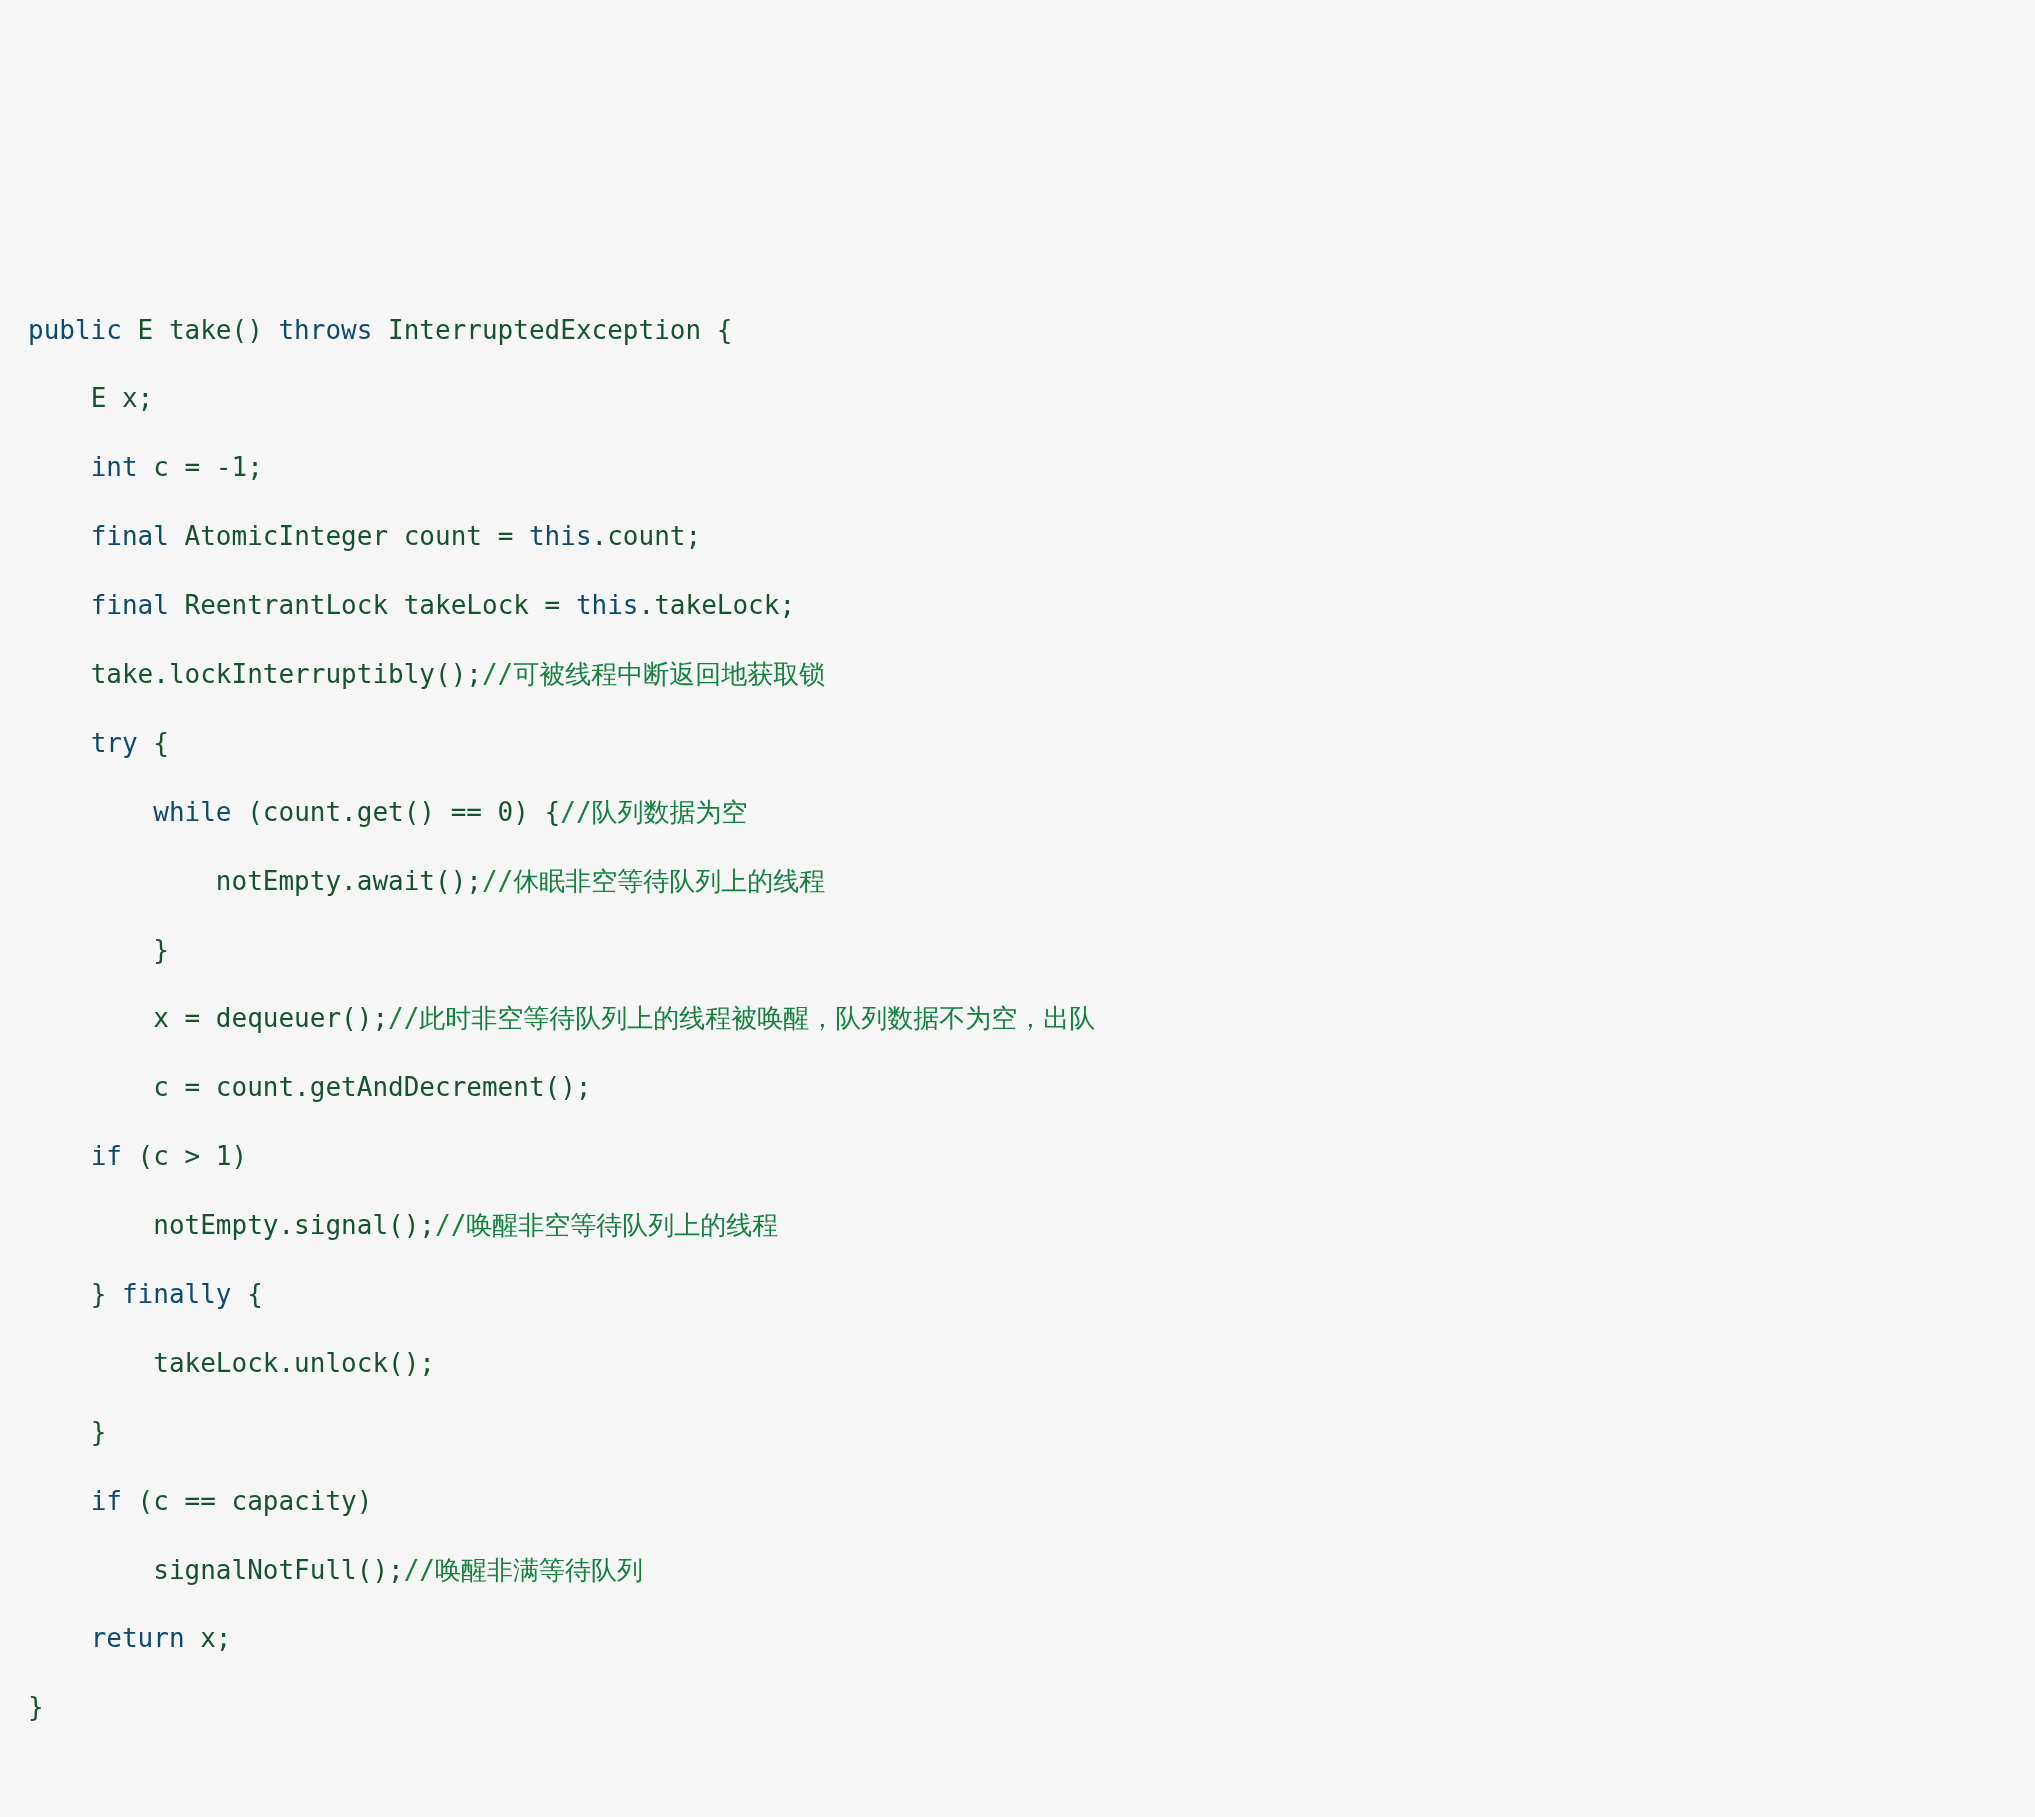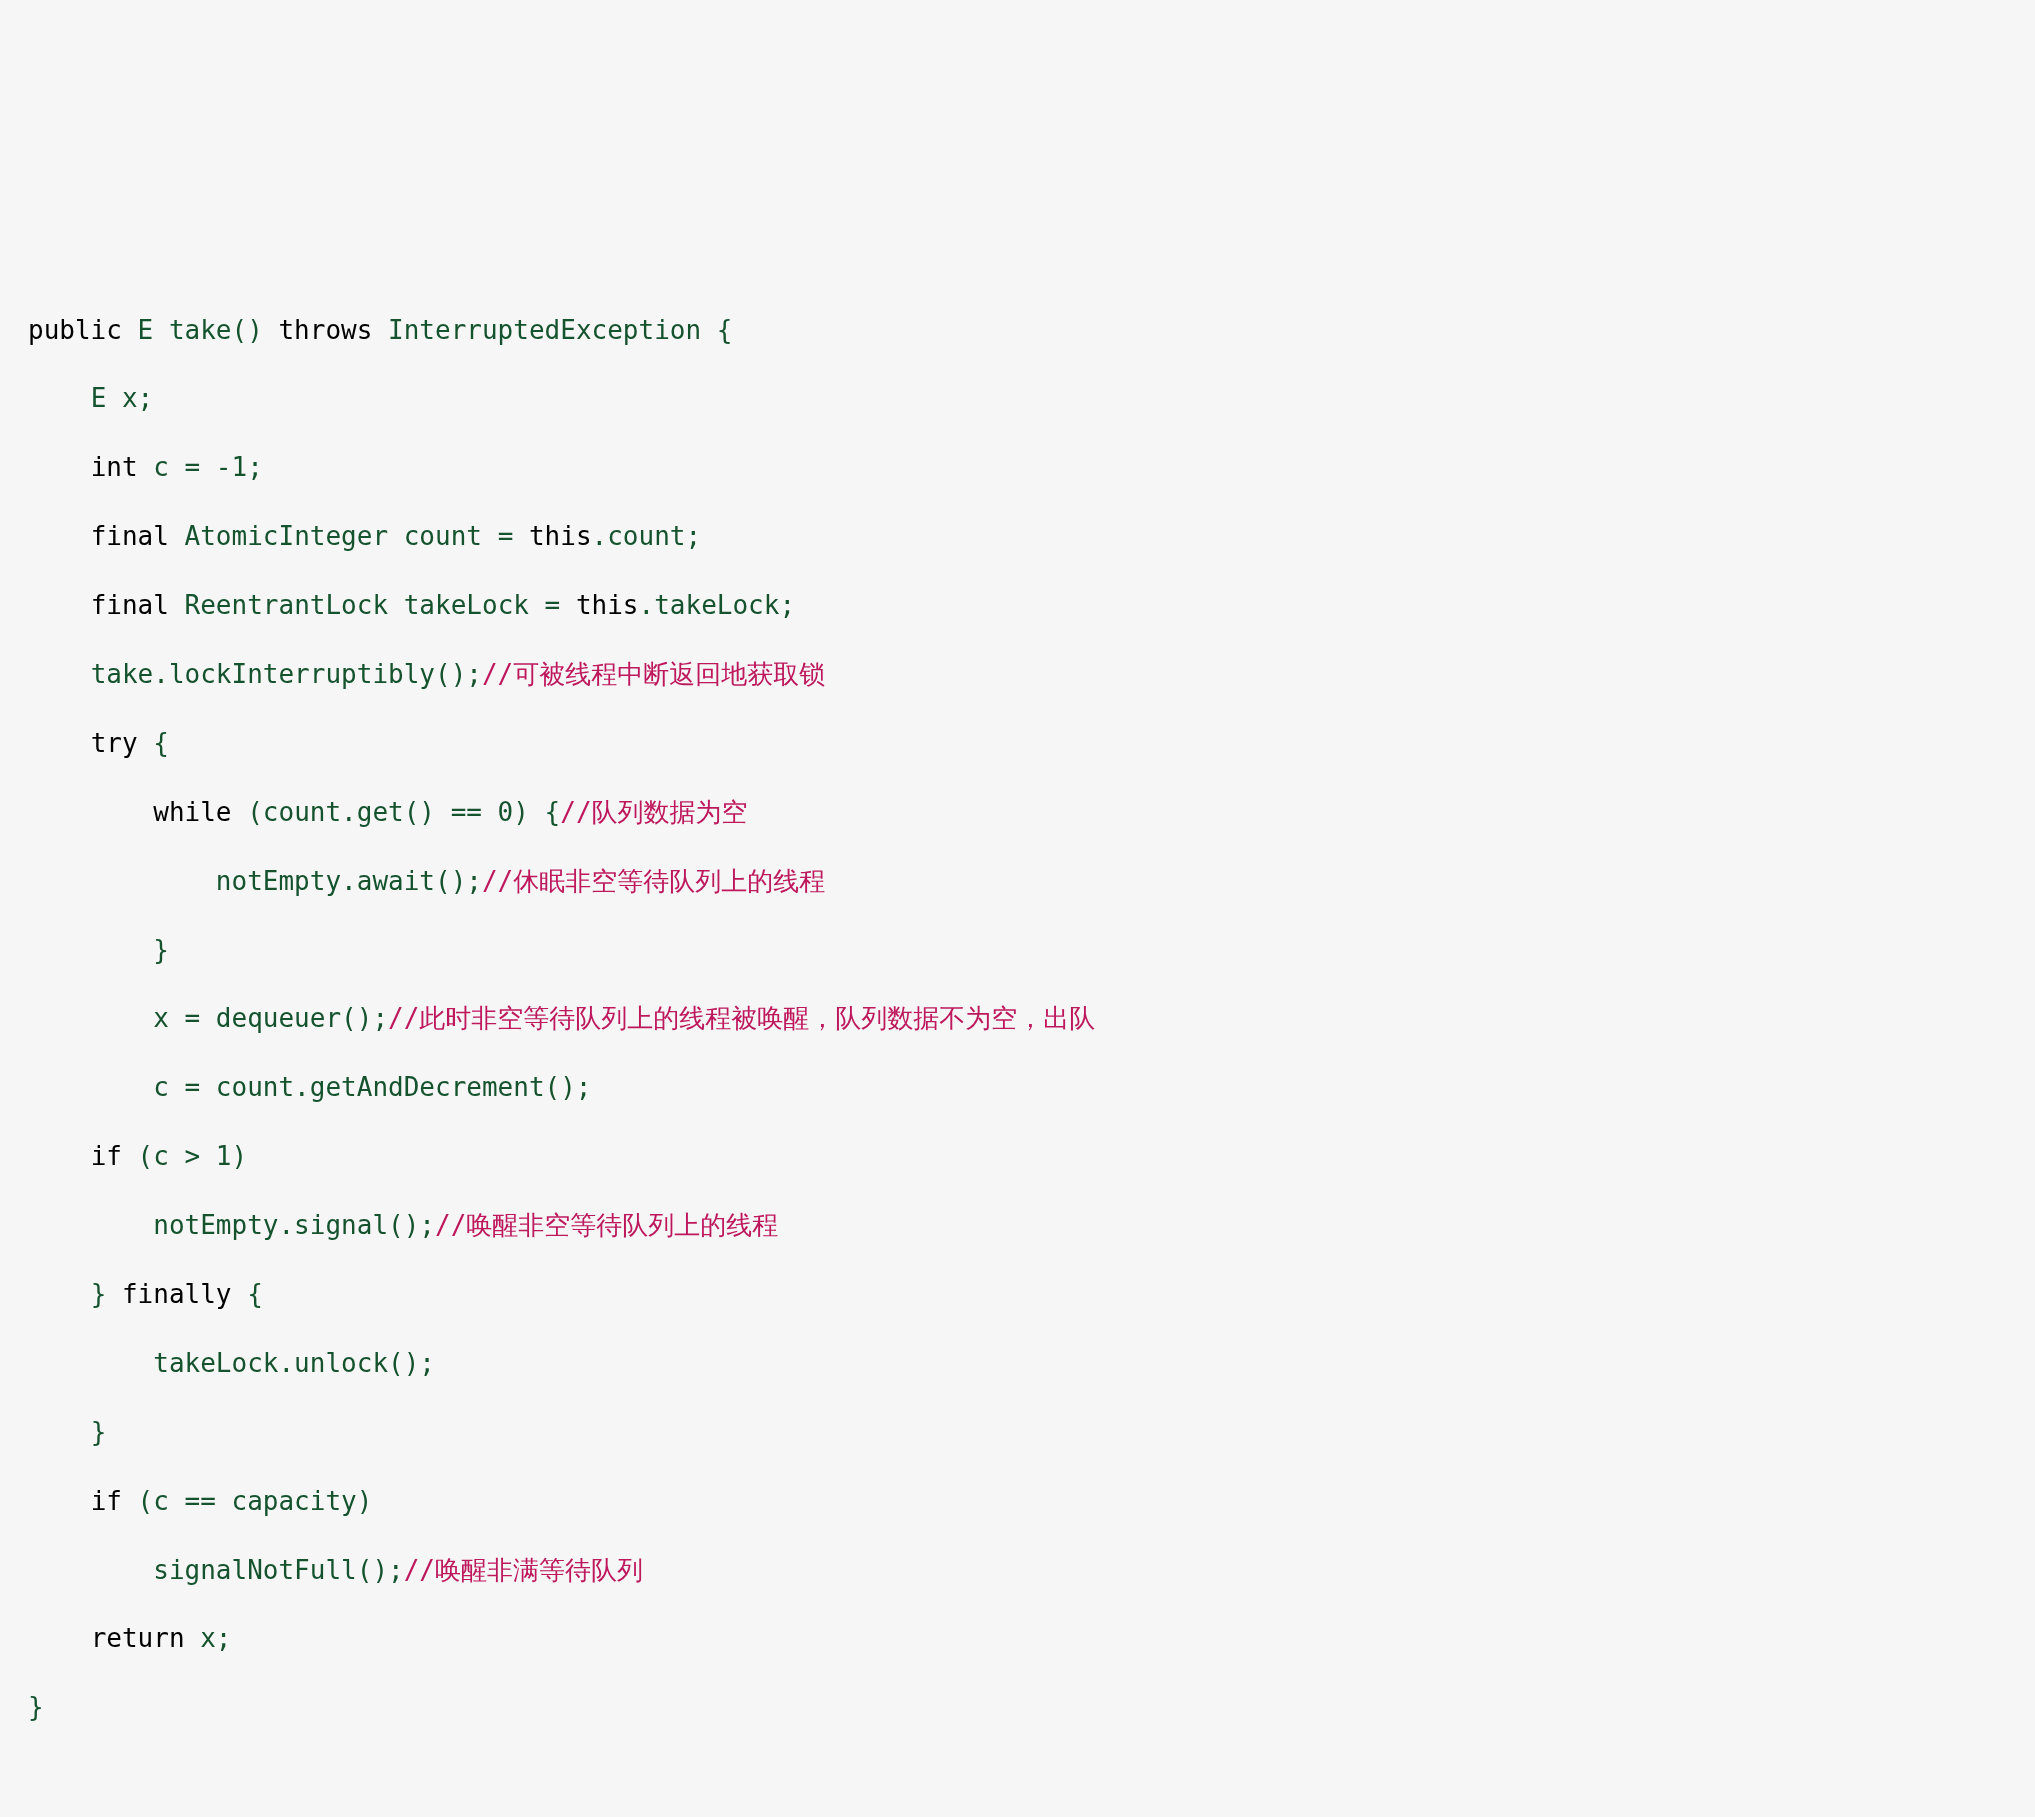--- a/index.html
+++ b/index.html
@@ -5,22 +5,22 @@
   body {
     margin: 0;
     padding: 20px 28px;
     background: #f6f6f6;
     font-family: "Courier New", Courier, monospace;
     font-size: 26px;
     line-height: 2.65;
     color: #333;
     white-space: pre;
   }
-  .kw { color: #000000; }       
-  .cm { color: #be185d; }       
+  .kw { color: #0c4a6e; }       
+  .cm { color: #15803d; }       
   .tx { color: #14532d; }
   pre { margin: 0; }
 </style>
 </head>
 <body>
 
 
 
 <pre id="code-block"><div><span class="tx"></span><span class="kw">public</span><span class="tx"> E take() </span><span class="kw">throws</span><span class="tx"> InterruptedException {</span></div><div><span class="tx">    </span><span class="tx">E x;</span></div><div><span class="tx">    </span><span class="kw">int</span><span class="tx"> c = -1;</span></div><div><span class="tx">    </span><span class="kw">final</span><span class="tx"> AtomicInteger count = </span><span class="kw">this</span><span class="tx">.count;</span></div><div><span class="tx">    </span><span class="kw">final</span><span class="tx"> ReentrantLock takeLock = </span><span class="kw">this</span><span class="tx">.takeLock;</span></div><div><span class="tx">    </span><span class="tx">take.lockInterruptibly();</span><span class="cm">//可被线程中断返回地获取锁</span></div><div><span class="tx">    </span><span class="kw">try</span><span class="tx"> {</span></div><div><span class="tx">        </span><span class="kw">while</span><span class="tx"> (count.get() == 0) {</span><span class="cm">//队列数据为空</span></div><div><span class="tx">            </span><span class="tx">notEmpty.await();</span><span class="cm">//休眠非空等待队列上的线程</span></div><div><span class="tx">        </span><span class="tx">}</span></div><div><span class="tx">        </span><span class="tx">x = dequeuer();</span><span class="cm">//此时非空等待队列上的线程被唤醒，队列数据不为空，出队</span></div><div><span class="tx">        </span><span class="tx">c = count.getAndDecrement();</span></div><div><span class="tx">    </span><span class="kw">if</span><span class="tx"> (c &gt; 1)</span></div><div><span class="tx">        </span><span class="tx">notEmpty.signal();</span><span class="cm">//唤醒非空等待队列上的线程</span></div><div><span class="tx">    </span><span class="tx">} </span><span class="kw">finally</span><span class="tx"> {</span></div><div><span class="tx">        </span><span class="tx">takeLock.unlock();</span></div><div><span class="tx">    </span><span class="tx">}</span></div><div><span class="tx">    </span><span class="kw">if</span><span class="tx"> (c == capacity)</span></div><div><span class="tx">        </span><span class="tx">signalNotFull();</span><span class="cm">//唤醒非满等待队列</span></div><div><span class="tx">    </span><span class="kw">return</span><span class="tx"> x;</span></div><div><span class="tx"></span><span class="tx">}</span></div></pre>
 

